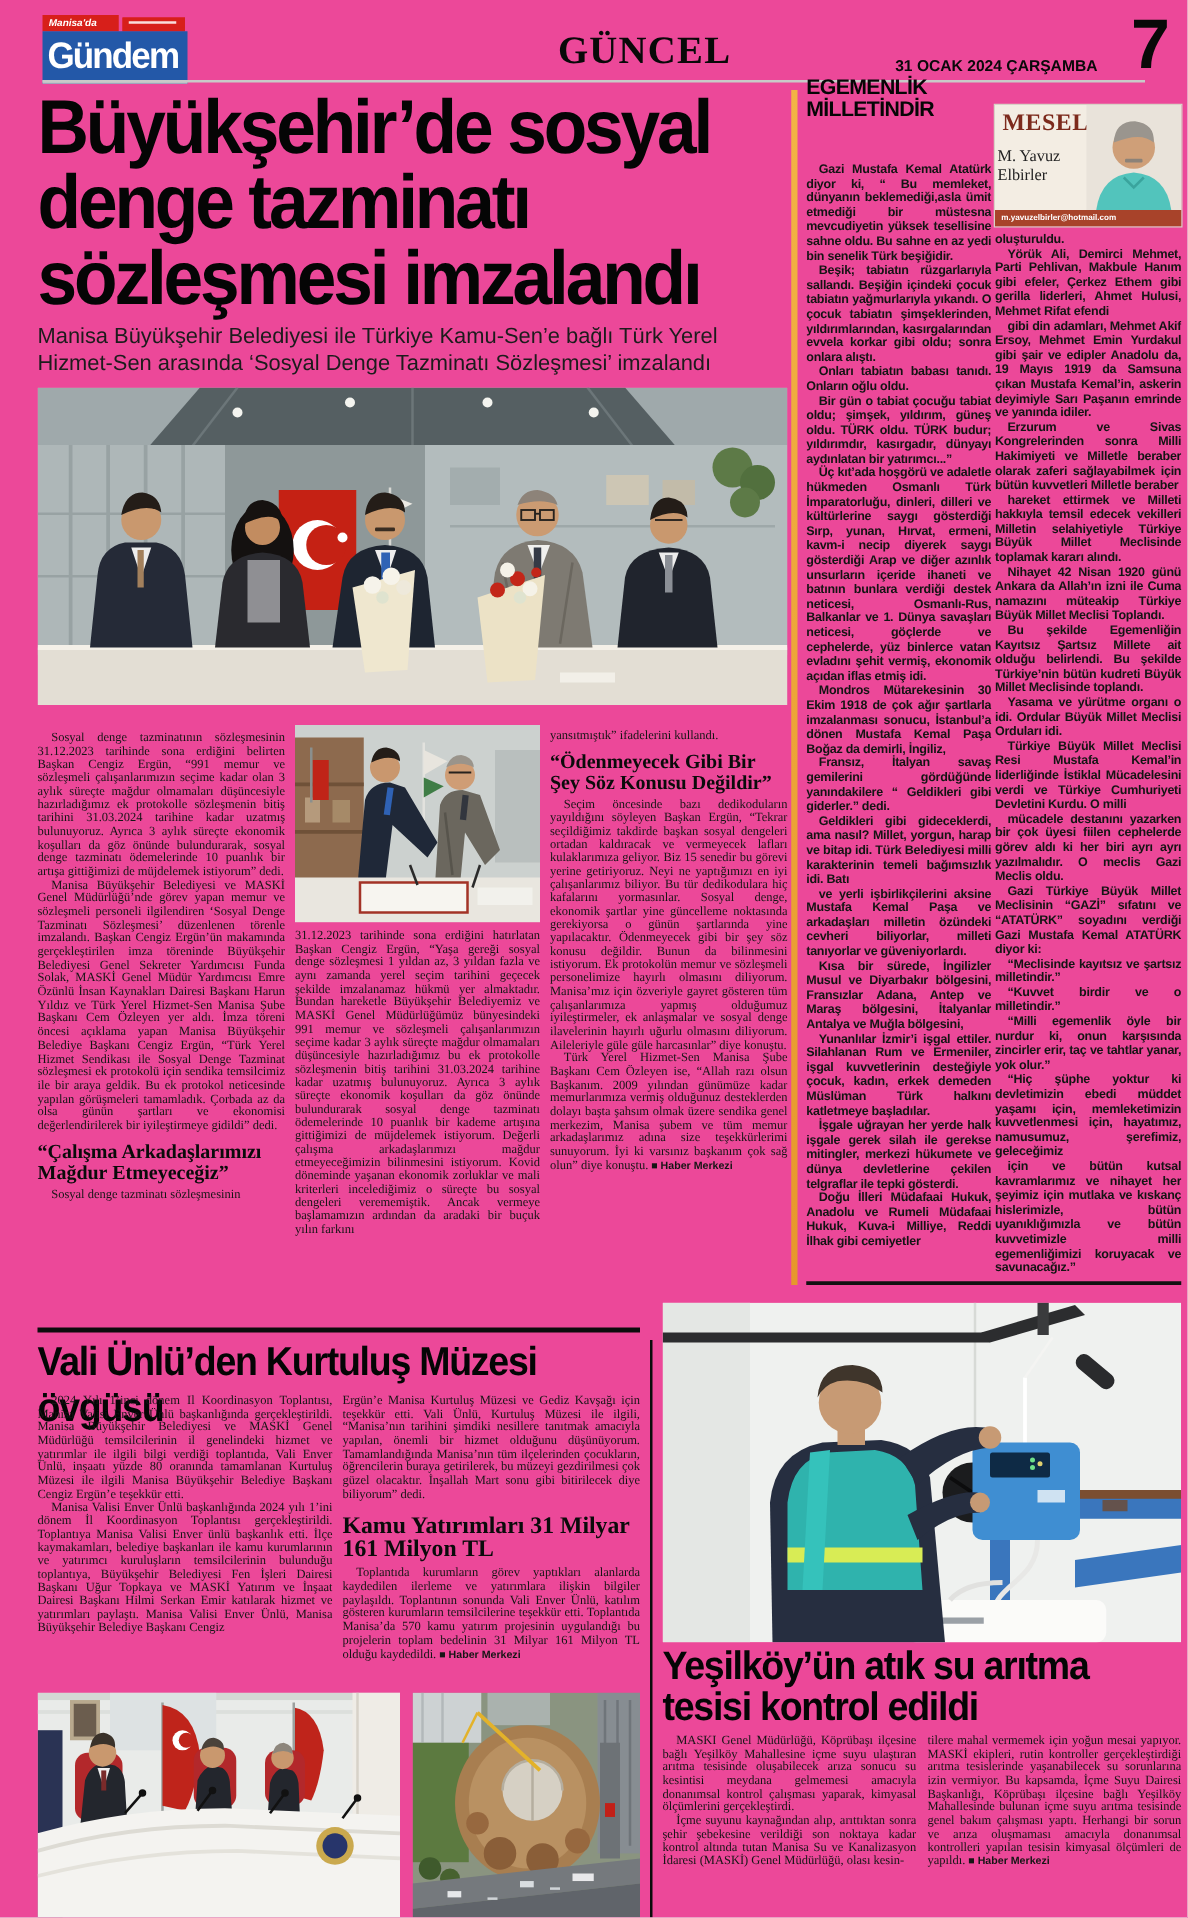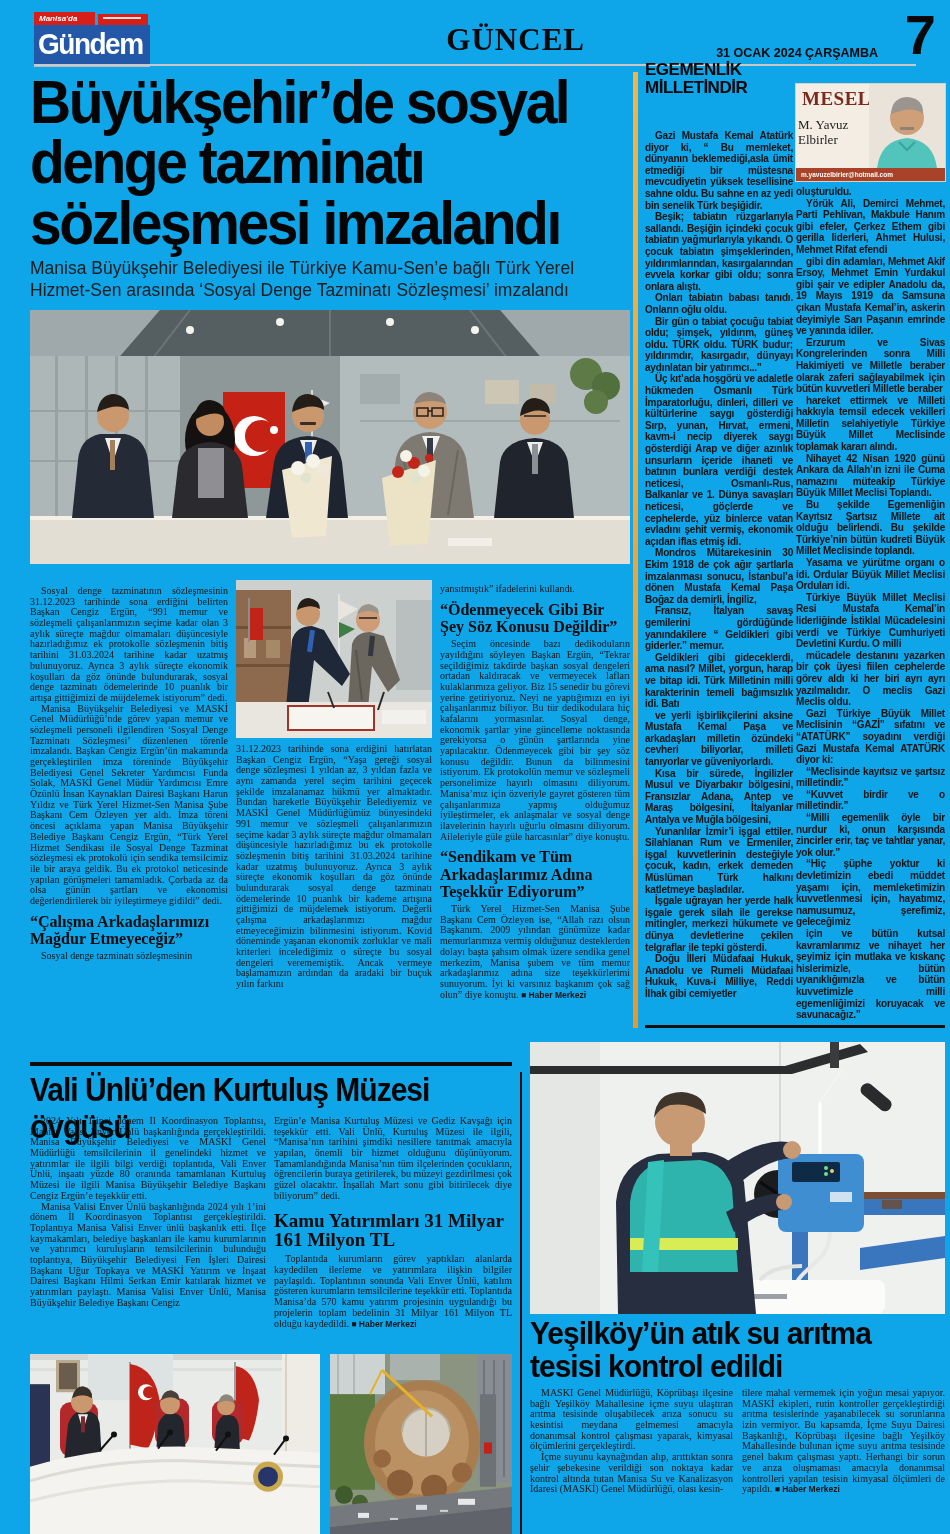--- a/index.html
+++ b/index.html
@@ -1,16 +1,16 @@
 <!DOCTYPE html>
 <html lang="tr"><head>
 <meta charset="utf-8">
 <style>
   html,body { margin:0; padding:0; background:#e7e7e7; }
-  .page { position:relative; width:950px; height:1534px; background:#0ea5e9; overflow:hidden;
+  .page { position:relative; width:950px; height:1534px; background:#ec4899; overflow:hidden;
           font-family:"Liberation Serif", serif; color:#141414; }
   .abs { position:absolute; }
   figure { margin:0; padding:0; }
   figure svg { display:block; width:100%; height:100%; }
 
   
   .masthead { left:34px; top:12px; width:122px; height:54px; }
   .mast-tab { position:absolute; left:0; top:0; width:56px; height:13px; background:#d71f1a; color:#fff;
               font:italic bold 8px "Liberation Sans", sans-serif; line-height:13px; padding-left:5px; }
   .mast-mini { position:absolute; left:64px; top:2px; width:50px; height:11px; background:#d71f1a;
@@ -237,40 +237,39 @@
     </svg>
   </figure>
 
   <div class="abs col main-col2 body-text">
       <p class="para cont">31.12.2023 tarihinde sona erdiğini hatırlatan Başkan Cengiz Ergün, “Yaşa gereği sosyal denge sözleşmesi 1 yıldan az, 3 yıldan fazla ve aynı zamanda yerel seçim tarihini geçecek şekilde imzalanamaz hükmü yer almaktadır. Bundan hareketle Büyükşehir Belediyemiz ve MASKİ Genel Müdürlüğümüz bünyesindeki 991 memur ve sözleşmeli çalışanlarımızın seçime kadar 3 aylık süreçte mağdur olmamaları düşüncesiyle hazırladığımız bu ek protokolle sözleşmenin bitiş tarihini 31.03.2024 tarihine kadar uzatmış bulunuyoruz. Ayrıca 3 aylık süreçte ekonomik koşulları da göz önünde bulundurarak sosyal denge tazminatı ödemelerinde 10 puanlık bir kademe artışına gittiğimizi de müjdelemek istiyorum. Değerli çalışma arkadaşlarımızı mağdur etmeyeceğimizin bilinmesini istiyorum. Kovid döneminde yaşanan ekonomik zorluklar ve mali kriterleri incelediğimiz o süreçte bu sosyal dengeleri verememiştik. Ancak vermeye başlamamızın ardından da aradaki bir buçuk yılın farkını</p>
     </div>
   <div class="abs col main-col3 body-text">
       <p class="para cont">yansıtmıştık” ifadelerini kullandı.</p>
       <div class="col-subhead">“Ödenmeyecek Gibi Bir Şey Söz Konusu Değildir”</div>
       <p class="para">Seçim öncesinde bazı dedikoduların yayıldığını söyleyen Başkan Ergün, “Tekrar seçildiğimiz takdirde başkan sosyal dengeleri ortadan kaldıracak ve vermeyecek lafları kulaklarımıza geliyor. Biz 15 senedir bu görevi yerine getiriyoruz. Neyi ne yaptığımızı en iyi çalışanlarımız biliyor. Bu tür dedikodulara hiç kafalarını yormasınlar. Sosyal denge, ekonomik şartlar yine güncelleme noktasında gerekiyorsa o günün şartlarında yine yapılacaktır. Ödenmeyecek gibi bir şey söz konusu değildir. Bunun da bilinmesini istiyorum. Ek protokolün memur ve sözleşmeli personelimize hayırlı olmasını diliyorum. Manisa’mız için özveriyle gayret gösteren tüm çalışanlarımıza yapmış olduğumuz iyileştirmeler, ek anlaşmalar ve sosyal denge ilavelerinin hayırlı uğurlu olmasını diliyorum. Aileleriyle güle güle harcasınlar” diye konuştu.</p>
-      <div class="col-subhead">“Sendikam ve Tüm Arkadaşlarımız Adına Teşekkür Ediyorum”</div>
       <p class="para">Türk Yerel Hizmet-Sen Manisa Şube Başkanı Cem Özleyen ise, “Allah razı olsun Başkanım. 2009 yılından günümüze kadar memurlarımıza vermiş olduğunuz desteklerden dolayı başta şahsım olmak üzere sendika genel merkezim, Manisa şubem ve tüm memur arkadaşlarımız adına size teşekkürlerimi sunuyorum. İyi ki varsınız başkanım çok sağ olun” diye konuştu.<span class="byline"> ■ Haber Merkezi</span></p>
     </div>
 
   <div class="abs rule-orange"></div>
 
   <div class="abs opinion-title">
     <div>EGEMENLİK</div>
     <div>MİLLETİNDİR</div>
   </div>
 
   <div class="abs col op-col1 side-text">
       <p class="para">Gazi Mustafa Kemal Atatürk diyor ki, “ Bu memleket, dünyanın beklemediği,asla ümit etmediği bir müstesna mevcudiyetin yüksek tesellisine sahne oldu. Bu sahne en az yedi bin senelik Türk beşiğidir.</p>
       <p class="para">Beşik; tabiatın rüzgarlarıyla sallandı. Beşiğin içindeki çocuk tabiatın yağmurlarıyla yıkandı. O çocuk tabiatın şimşeklerinden, yıldırımlarından, kasırgalarından evvela korkar gibi oldu; sonra onlara alıştı.</p>
       <p class="para">Onları tabiatın babası tanıdı. Onların oğlu oldu.</p>
       <p class="para">Bir gün o tabiat çocuğu tabiat oldu; şimşek, yıldırım, güneş oldu. TÜRK oldu. TÜRK budur; yıldırımdır, kasırgadır, dünyayı aydınlatan bir yatırımcı...”</p>
       <p class="para">Üç kıt’ada hoşgörü ve adaletle hükmeden Osmanlı Türk İmparatorluğu, dinleri, dilleri ve kültürlerine saygı gösterdiği Sırp, yunan, Hırvat, ermeni, kavm-i necip diyerek saygı gösterdiği Arap ve diğer azınlık unsurların içeride ihaneti ve batının bunlara verdiği destek neticesi, Osmanlı-Rus, Balkanlar ve 1. Dünya savaşları neticesi, göçlerde ve cephelerde, yüz binlerce vatan evladını şehit vermiş, ekonomik açıdan iflas etmiş idi.</p>
       <p class="para">Mondros Mütarekesinin 30 Ekim 1918 de çok ağır şartlarla imzalanması sonucu, İstanbul’a dönen Mustafa Kemal Paşa Boğaz da demirli, İngiliz,</p>
-      <p class="para">Fransız, İtalyan savaş gemilerini gördüğünde yanındakilere “ Geldikleri gibi giderler.” memur.</p>
-      <p class="para">Geldikleri gibi gideceklerdi, ama nasıl? Millet, yorgun, harap ve bitap idi. Türk Milletinin milli karakterinin temeli bağımsızlık idi. Batı</p>
+      <p class="para">Fransız, İtalyan savaş gemilerini gördüğünde yanındakilere “ Geldikleri gibi giderler.” dedi.</p>
+      <p class="para">Geldikleri gibi gideceklerdi, ama nasıl? Millet, yorgun, harap ve bitap idi. Türk Belediyesi milli karakterinin temeli bağımsızlık idi. Batı</p>
       <p class="para">ve yerli işbirlikçilerini aksine Mustafa Kemal Paşa ve arkadaşları milletin özündeki cevheri biliyorlar, milleti tanıyorlar ve güveniyorlardı.</p>
       <p class="para">Kısa bir sürede, İngilizler Musul ve Diyarbakır bölgesini, Fransızlar Adana, Antep ve Maraş bölgesini, İtalyanlar Antalya ve Muğla bölgesini,</p>
       <p class="para">Yunanlılar İzmir’i işgal ettiler. Silahlanan Rum ve Ermeniler, işgal kuvvetlerinin desteğiyle çocuk, kadın, erkek demeden Müslüman Türk halkını katletmeye başladılar.</p>
       <p class="para">İşgale uğrayan her yerde halk işgale gerek silah ile gerekse mitingler, merkezi hükumete ve dünya devletlerine çekilen telgraflar ile tepki gösterdi.</p>
       <p class="para">Doğu İlleri Müdafaai Hukuk, Anadolu ve Rumeli Müdafaai Hukuk, Kuva-i Milliye, Reddi İlhak gibi cemiyetler</p>
     </div>
 
   <div class="abs mesele-box">
     <div class="mesele-label">MESELE</div>
     <div class="mesele-author">M. Yavuz Elbirler</div>

